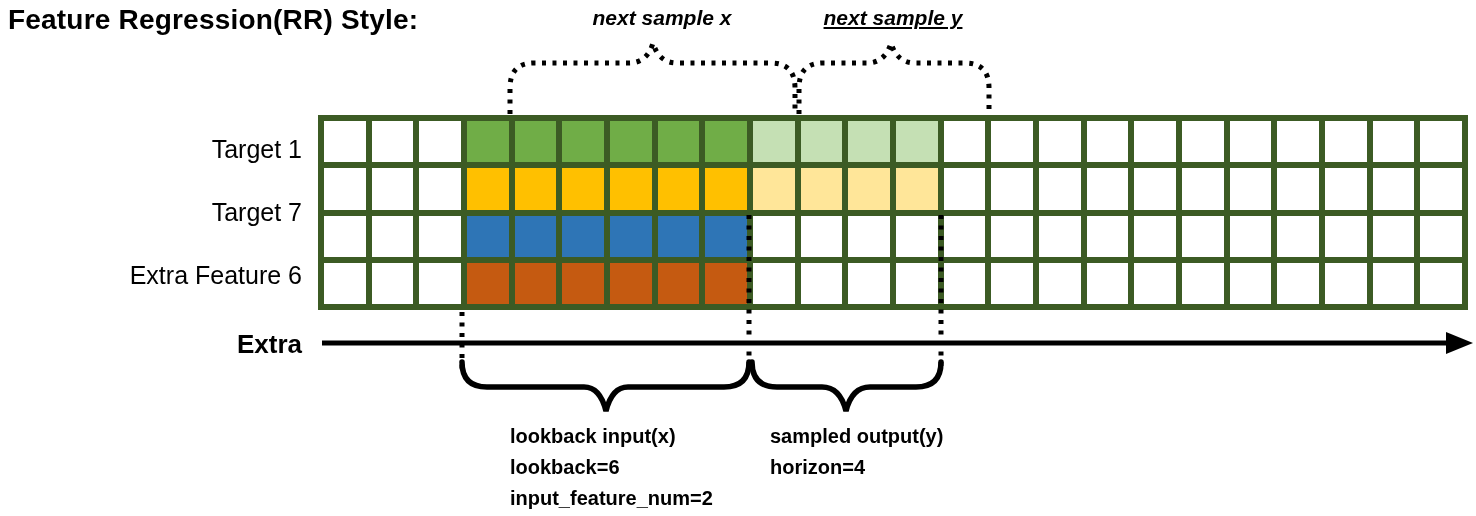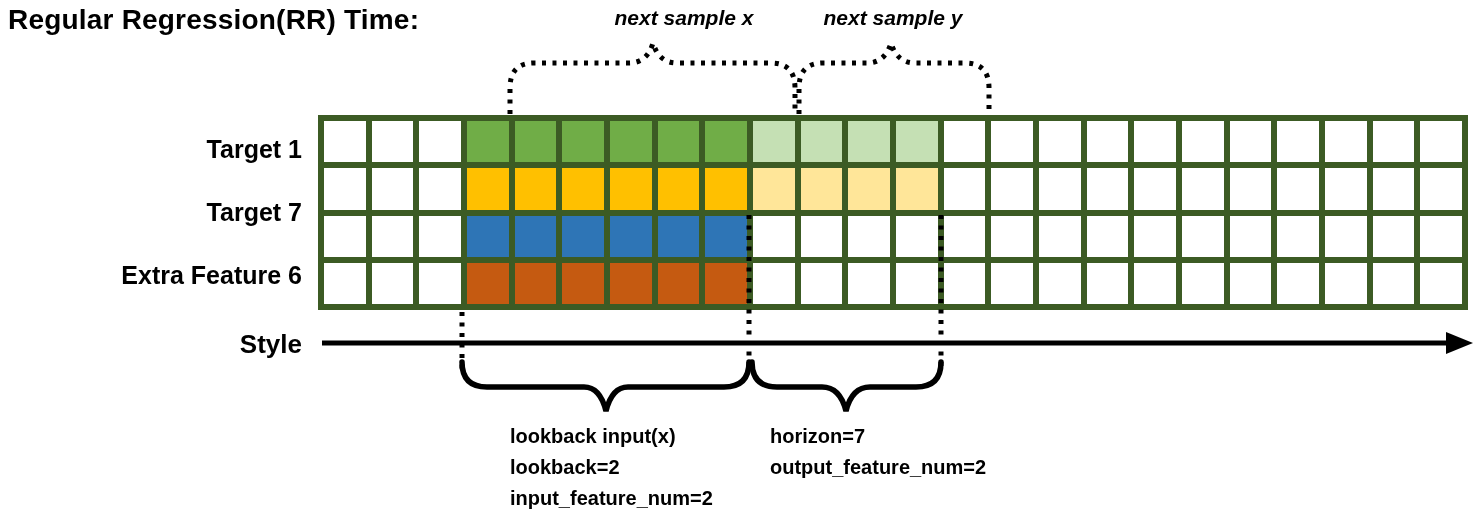--- a/index.html
+++ b/index.html
@@ -2,43 +2,43 @@
 <html><head>
 <meta charset="utf-8">
 <style>
   html,body{margin:0;padding:0;background:#ffffff;}
   .canvas{
     position:relative;width:1476px;height:516px;background:#ffffff;
     font-family:"Liberation Sans",sans-serif;color:#000;overflow:hidden;
   }
   .title{position:absolute;left:8px;top:4px;font-size:28px;font-weight:700;letter-spacing:.2px;}
   .next-label{position:absolute;top:6px;transform:translateX(-50%);font-size:21px;font-style:italic;font-weight:700;white-space:nowrap;}
-  .next-label.x{left:662px;margin-left:22px;}
-  .next-label.y{left:893px;}
+  .next-label.x{left:662px;}
+  .next-label.y{left:893px;text-decoration:underline;}
   .row-labels{position:absolute;left:0;top:115px;width:312px;height:195px;
     display:flex;flex-direction:column;gap:6px;padding:6px 0;box-sizing:border-box;}
   .row-label{flex:1;display:flex;align-items:center;justify-content:flex-end;
-    padding-right:10px;font-size:25px;font-weight:700;line-height:1;white-space:nowrap;}
+    padding-right:10px;font-size:25px;font-weight:400;line-height:1;white-space:nowrap;}
   .grid{position:absolute;left:318px;top:115px;width:1150px;height:195px;
     display:grid;grid-template-columns:repeat(24,1fr);grid-auto-rows:1fr;
     gap:6px;padding:6px;box-sizing:border-box;}
   .cell{background:#ffffff;}
   .overlay{position:absolute;left:0;top:0;pointer-events:none;}
   .time-label{position:absolute;left:150px;top:329px;width:152px;text-align:right;
     font-size:26px;font-weight:700;}
   .note{position:absolute;top:421px;font-size:20px;font-weight:700;line-height:31px;white-space:nowrap;}
   .note.input{left:510px;}
   .note.output{left:770px;}
 </style>
 </head>
 <body>
 
 <div class="canvas">
 
-  <div class="title">Regular Regression(RR) Time:</div>
+  <div class="title">Feature Regression(RR) Style:</div>
 
   <div class="next-label x">next sample x</div>
   <div class="next-label y">next sample y</div>
 
   <div class="row-labels">
       <div class="row-label">Target 1</div>
       <div class="row-label">Target 7</div>
       <div class="row-label">Extra Feature 6</div>
     </div>
 
@@ -150,25 +150,25 @@
     <line x1="749" y1="215" x2="749" y2="372" stroke="#000" stroke-width="5" stroke-dasharray="4 6.5"></line>
     <line x1="941" y1="215" x2="941" y2="372" stroke="#000" stroke-width="5" stroke-dasharray="4 6.5"></line>
 
     <line x1="322" y1="343" x2="1446" y2="343" stroke="#000" stroke-width="5"></line>
     <polygon points="1446,332 1446,354 1473,343" fill="#000"></polygon>
 
     <path d="M 462 362 Q 462 387 487 387 L 584 387 Q 600 387 606 411 Q 612 387 628 387 L 724 387 Q 749 387 749 362" fill="none" stroke="#000" stroke-width="5.5" stroke-linecap="round"></path>
     <path d="M 752 362 Q 752 387 777 387 L 822 387 Q 840 387 846 411 Q 852 387 870 387 L 916 387 Q 941 387 941 362" fill="none" stroke="#000" stroke-width="5.5" stroke-linecap="round"></path>
   </svg>
 
-  <div class="time-label">Style</div>
+  <div class="time-label">Extra</div>
 
   <div class="note input">
     <div>lookback input(x)</div>
-    <div>lookback=2</div>
+    <div>lookback=6</div>
     <div>input_feature_num=2</div>
   </div>
   <div class="note output">
-    <div>horizon=7</div>
-    <div>output_feature_num=2</div>
+    <div>sampled output(y)</div>
+    <div>horizon=4</div>
   </div>
 
 </div>
 
 </body></html>

